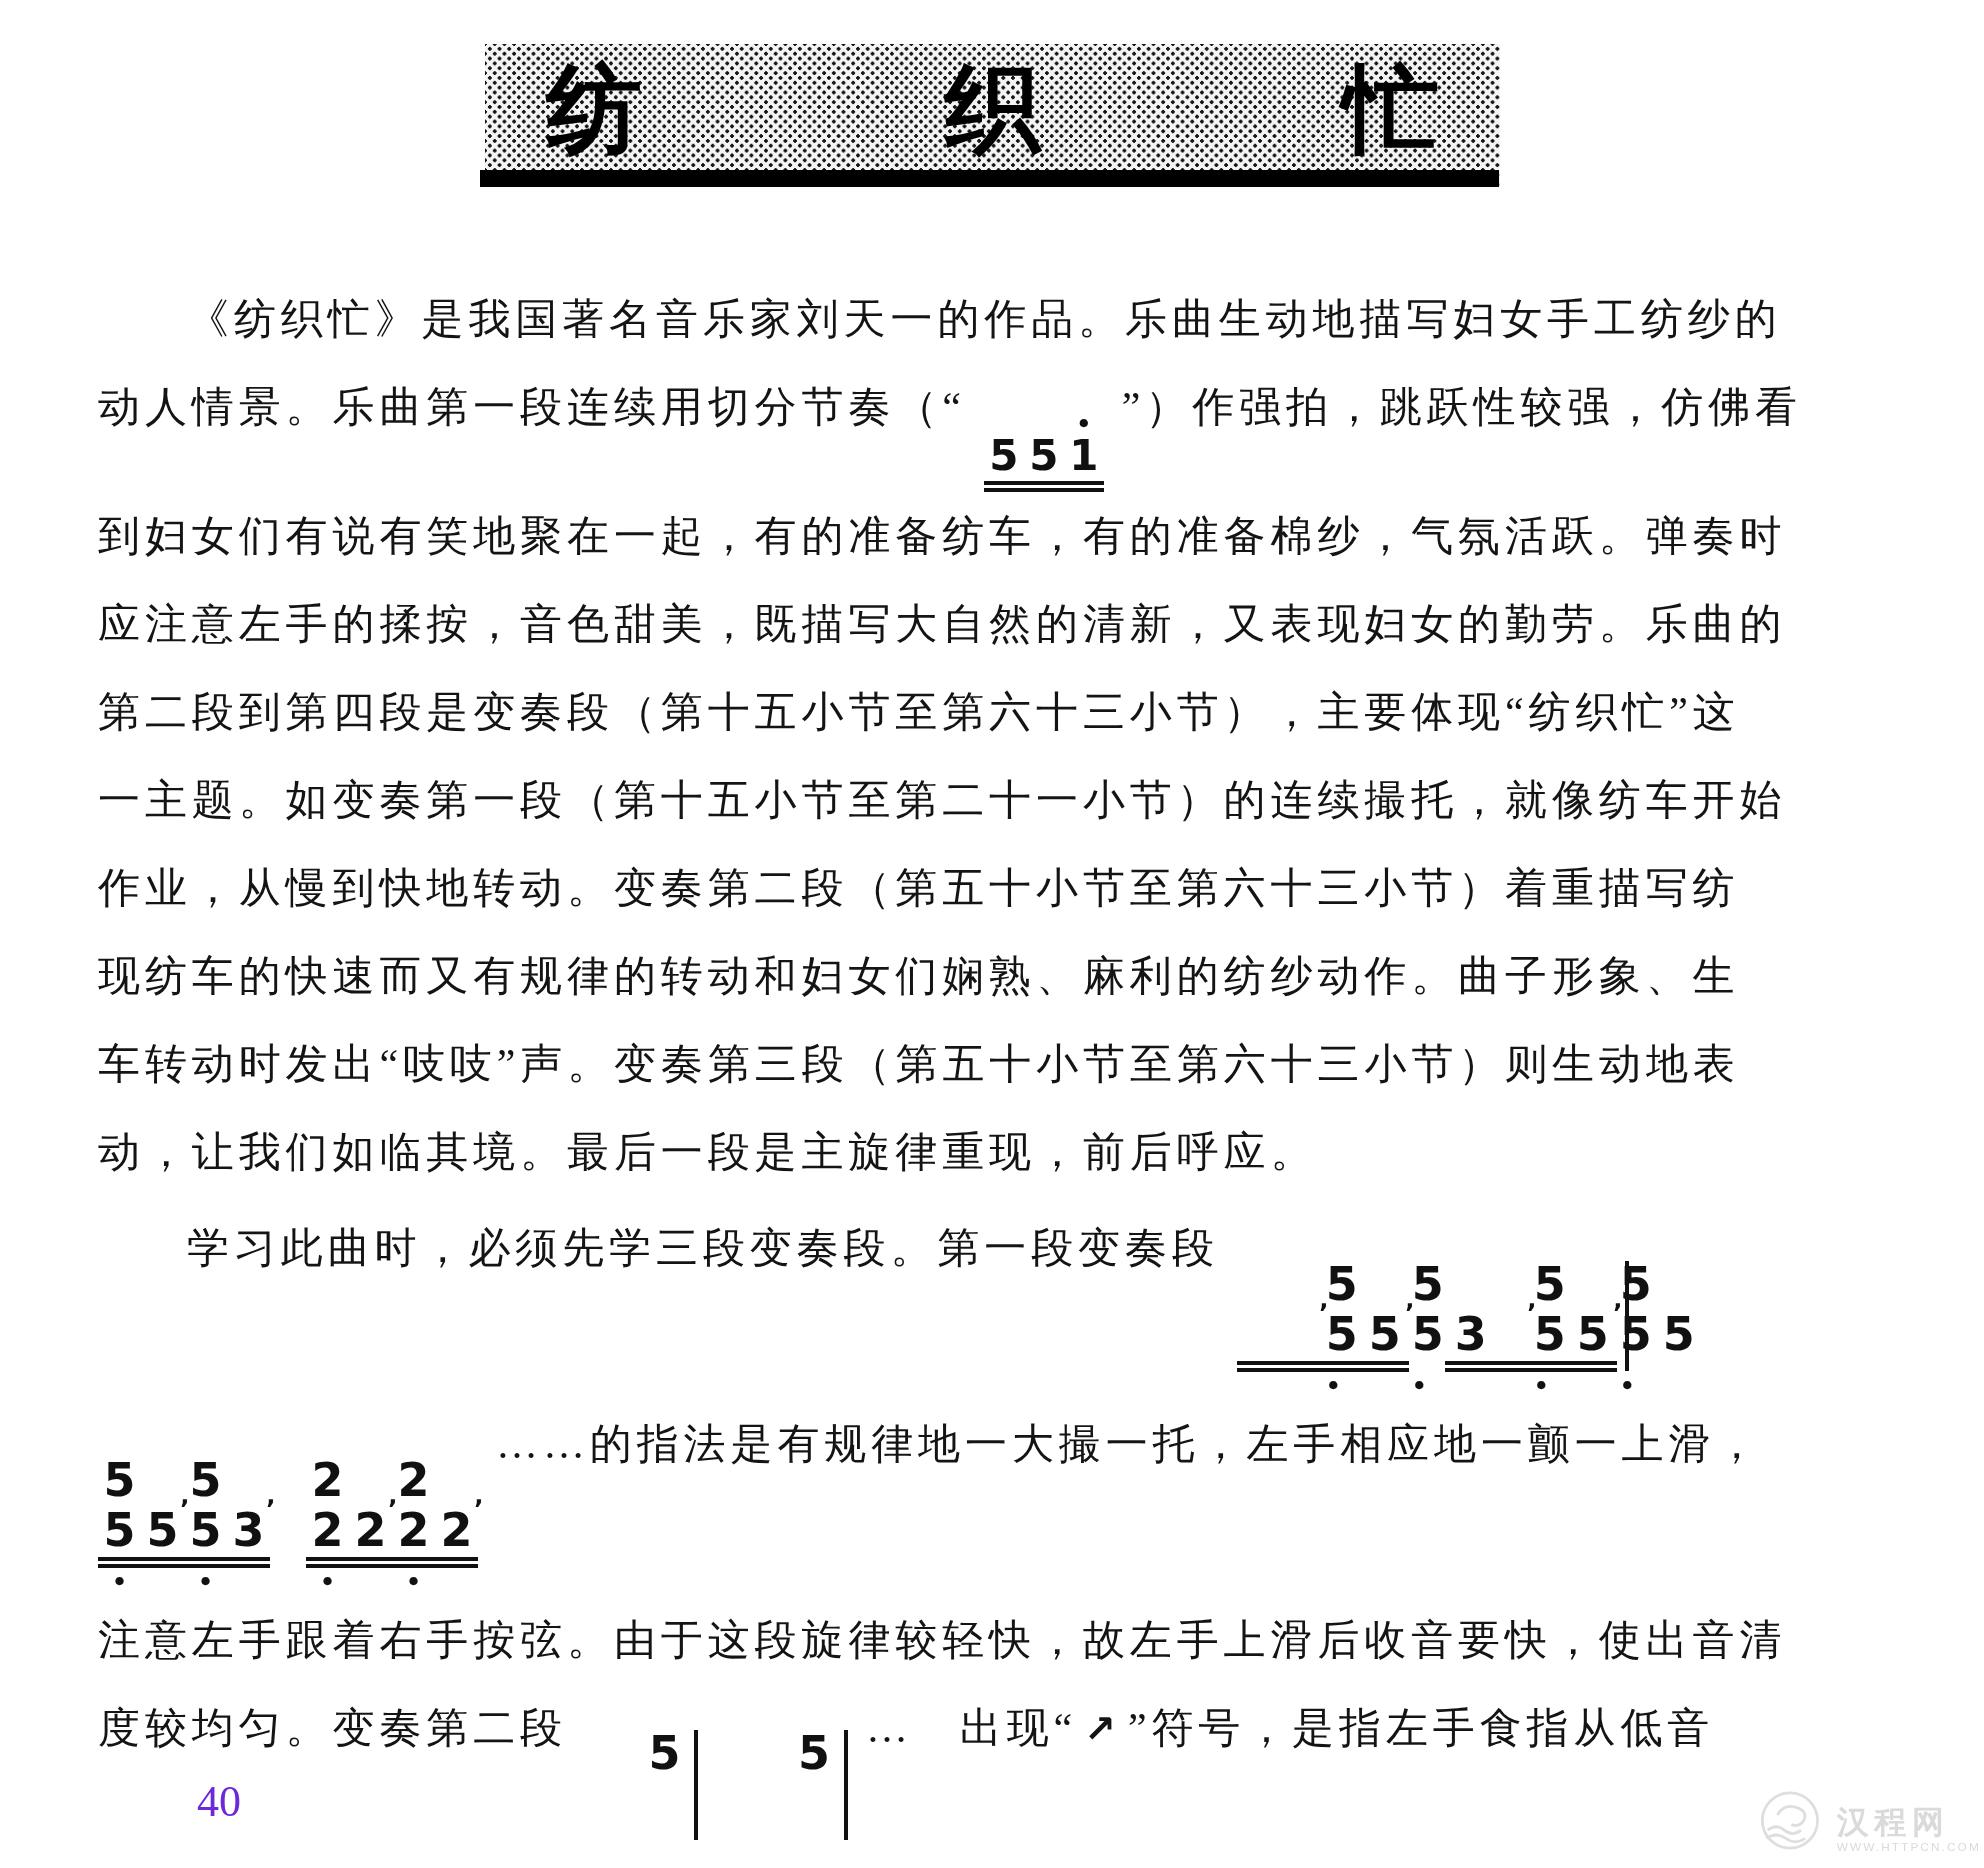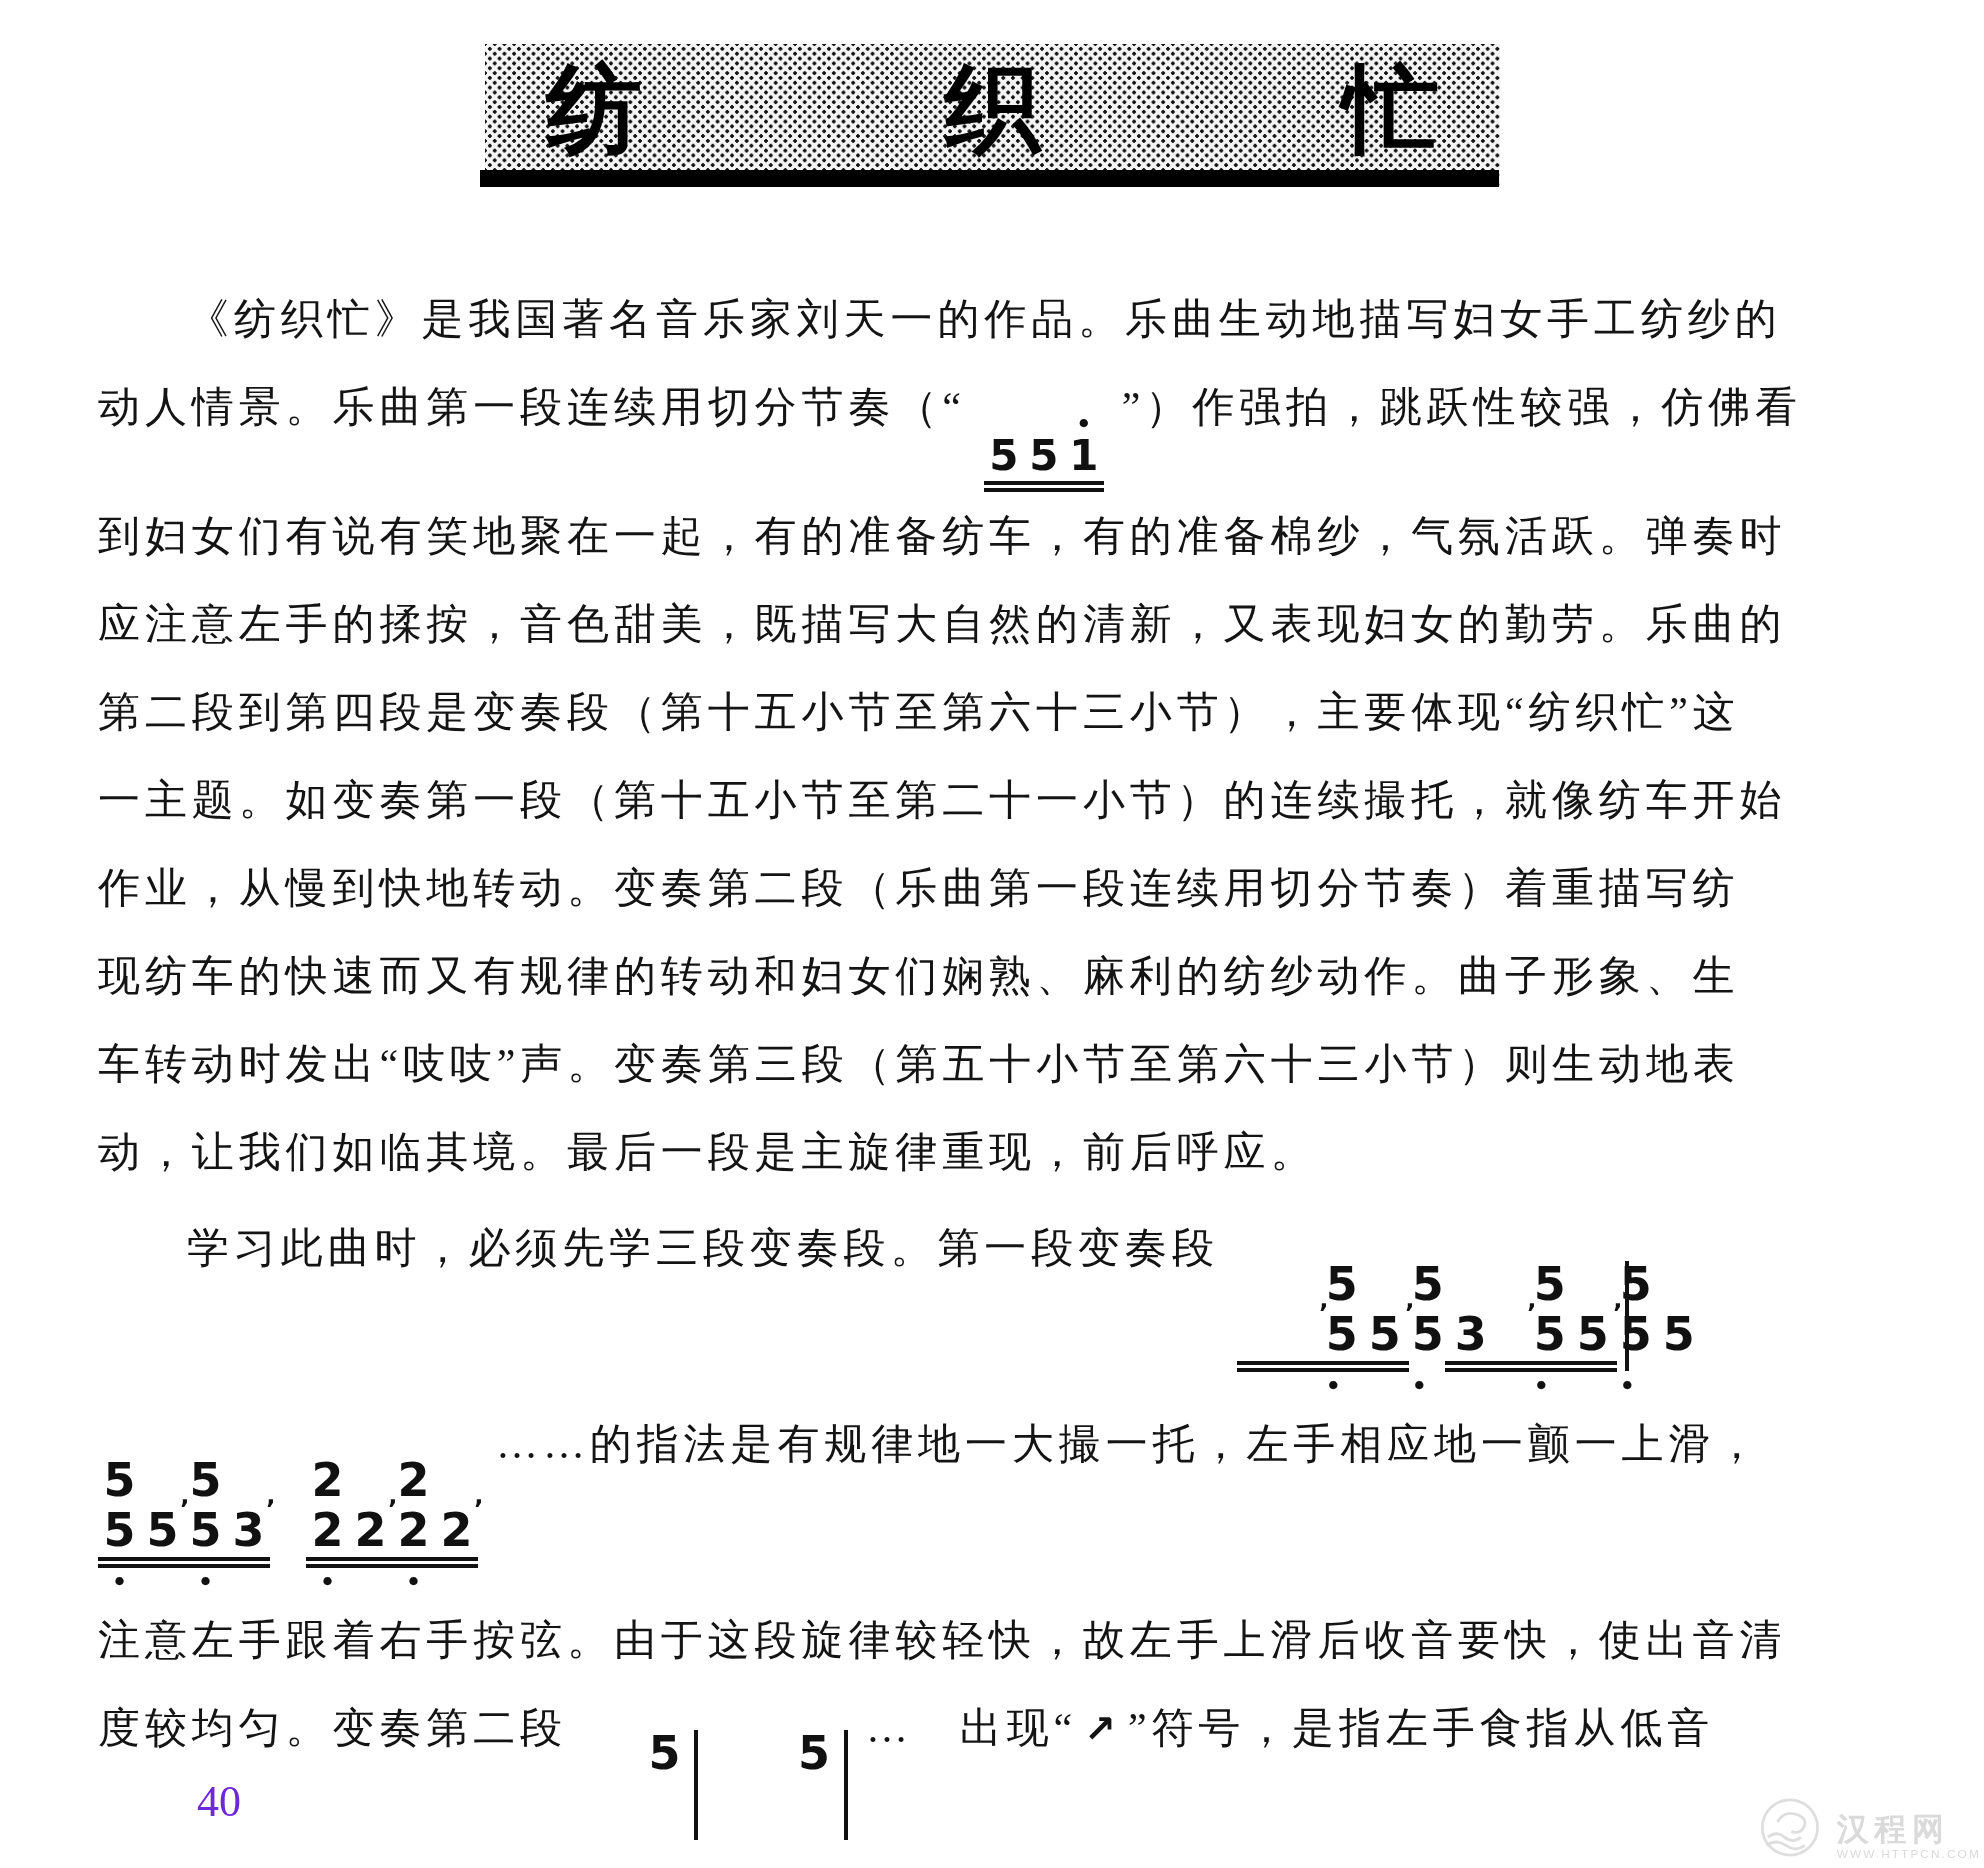--- a/index.html
+++ b/index.html
@@ -86,21 +86,21 @@
 
   
   .page-number{
     position:absolute;left:197px;top:1776px;
     font-size:44px;color:#6d28d9;
     font-family:"Liberation Serif","DejaVu Serif",serif;
   }
 
   
   .watermark{
-    position:absolute;right:4.2px;bottom:7px;
+    position:absolute;right:4.2px;bottom:14px;
     display:flex;align-items:flex-end;gap:7px;
     color:#dadada;user-select:none;
   }
   .wm-text{display:flex;flex-direction:column;align-items:flex-start;line-height:1;}
   .wm-name{font-size:32px;font-weight:bold;letter-spacing:5.6px;}
   .wm-url{font-size:11.8px;letter-spacing:2.1px;margin-top:4.2px;font-family:"Liberation Sans","DejaVu Sans",sans-serif;text-align:center;}
 </style>
 </head>
 <body>
 
@@ -126,21 +126,21 @@
                 <span class="jp-cell">5</span>
                 <span class="jp-cell">5</span>
                 <span class="jp-cell">1</span>
               </span>
             </span>
           </span><span>”）作强拍，跳跃性较强，仿佛看</span></div>
       <div class="line">到妇女们有说有笑地聚在一起，有的准备纺车，有的准备棉纱，气氛活跃。弹奏时</div>
       <div class="line">应注意左手的揉按，音色甜美，既描写大自然的清新，又表现妇女的勤劳。乐曲的</div>
       <div class="line">第二段到第四段是变奏段（第十五小节至第六十三小节），主要体现“纺织忙”这</div>
       <div class="line">一主题。如变奏第一段（第十五小节至第二十一小节）的连续撮托，就像纺车开始</div>
-      <div class="line">作业，从慢到快地转动。变奏第二段（乐曲第一段连续用切分节奏）着重描写纺</div>
+      <div class="line">作业，从慢到快地转动。变奏第二段（第五十小节至第六十三小节）着重描写纺</div>
       <div class="line">现纺车的快速而又有规律的转动和妇女们娴熟、麻利的纺纱动作。曲子形象、生</div>
       <div class="line">车转动时发出“吱吱”声。变奏第三段（第五十小节至第六十三小节）则生动地表</div>
       <div class="line">动，让我们如临其境。最后一段是主旋律重现，前后呼应。</div>
     </div>
 
     <div class="para para2">
       <div class="line indent"><span>学习此曲时，必须先学三段变奏段。第一段变奏段</span><span class="jp big">
             <span class="jp-col">
               <span class="jp-row jp-tops">
                 <span class="jp-cell">5</span>

